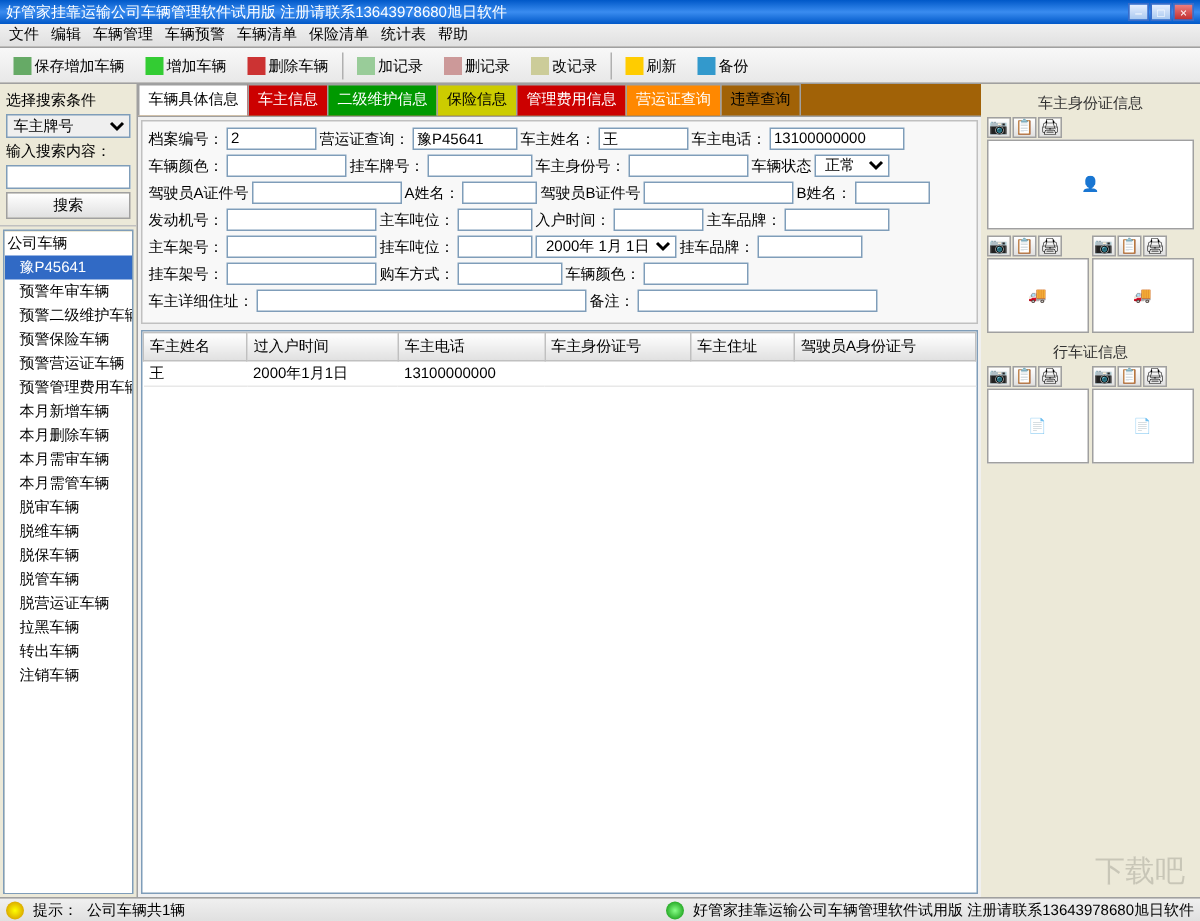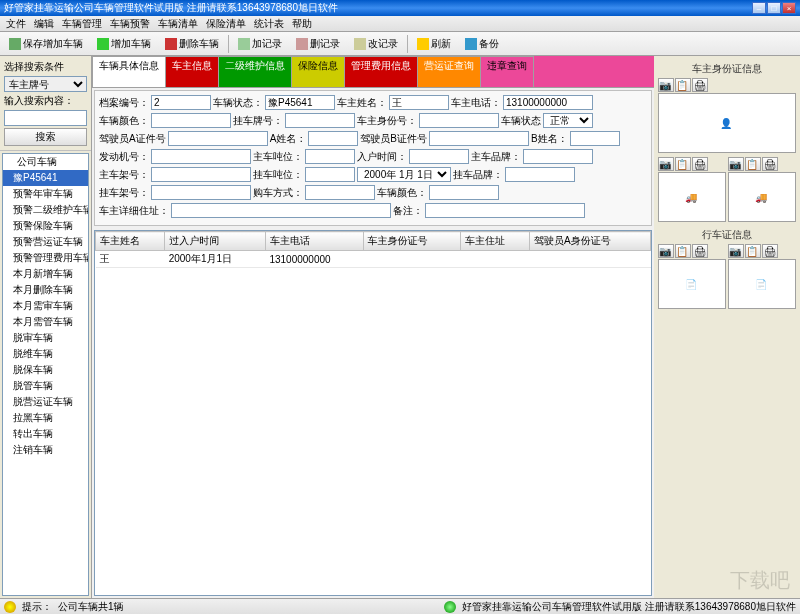--- a/index.html
+++ b/index.html
@@ -1,41 +1,41 @@
 <!DOCTYPE html>
 <html><head>
 <meta charset="utf-8">
 <style>
 *{box-sizing:border-box;margin:0;padding:0;font-family:"Microsoft YaHei","SimSun",sans-serif;font-size:10px}
 body{background:#d4d0c8;width:800px;height:614px;overflow:hidden}
 .titlebar{background:linear-gradient(#0058c8,#3a8cf0,#0058c8);color:#fff;height:16px;padding:1px 4px;display:flex;justify-content:space-between;align-items:center;font-size:9px}
 .titlebar-btns{display:flex;gap:1px}
 .titlebar-btn{width:14px;height:12px;background:linear-gradient(#e8f0ff,#a8c8f0);border:1px solid #3a6cc8;display:flex;align-items:center;justify-content:center;font-size:8px}
-.menubar{background:linear-gradient(#f0f0f0,#e0e0e0);height:16px;display:flex;gap:8px;padding:0 6px;align-items:flex-end;font-size:10px;border-bottom:1px solid #a0a0a0}
+.menubar{background:linear-gradient(#f0f0f0,#e0e0e0);height:16px;display:flex;gap:8px;padding:0 6px;align-items:flex-start;font-size:10px;border-bottom:1px solid #a0a0a0}
 .menubar span{cursor:default}
 .toolbar{background:linear-gradient(#f8f8f8,#e8e8e8);height:24px;display:flex;align-items:center;gap:4px;padding:0 4px;border-bottom:1px solid #a0a0a0}
 .toolbtn{display:flex;align-items:center;gap:2px;padding:1px 4px;border:1px solid transparent;font-size:10px}
 .toolbtn .ico{width:12px;height:12px;display:inline-block}
 .sep{width:1px;height:18px;background:#b0b0b0}
 .ico-add{background:#3c3}
 .ico-del{background:#c33}
 .ico-refresh{background:#fc0}
 .ico-backup{background:#39c}
 .content{display:flex;height:542px}
 .leftpane{width:92px;background:#ece9d8;border-right:1px solid #a0a0a0;display:flex;flex-direction:column}
 .searchbox{padding:4px;border-bottom:1px solid #c0c0c0}
 .searchbox label{font-size:10px;display:block;margin-bottom:2px}
 .searchbox select,.searchbox input{width:100%;font-size:10px;height:16px;border:1px solid #7f9db9;margin-bottom:2px}
 .searchbox button{width:100%;font-size:10px;height:18px;border:1px solid #a0a0a0;background:linear-gradient(#fff,#e0e0e0)}
 .tree{flex:1;background:#fff;border:1px solid #7f9db9;margin:2px;overflow:auto;font-size:10px}
 .tree-item{padding:1px 2px 1px 10px;white-space:nowrap;cursor:default}
-.tree-root{padding-left:14px}
+.tree-root{padding-left:2px}
 .tree-item.selected{background:#316ac5;color:#fff}
 .midpane{width:562px;background:#f0f0f0;display:flex;flex-direction:column}
-.tabs{display:flex;height:32px;background:#ec4899;border-bottom:1px solid #a0a0a0}
+.tabs{display:flex;height:22px;background:#a16207;border-bottom:1px solid #a0a0a0}
 .tab{padding:2px 6px;font-size:10px;border:1px solid #a0a0a0;border-bottom:none;margin-right:-1px;cursor:default}
 .tab.active{background:#fff;color:#000}
 .tab.red{background:#c00;color:#fff}
 .tab.green{background:#090;color:#fff}
 .tab.yellow{background:#cc0;color:#000}
 .tab.orange{background:#f80;color:#fff}
 .form{background:#f8f8f8;border:1px solid #c0c0c0;margin:2px;padding:4px;font-size:10px}
 .form-row{display:flex;align-items:flex-end;margin-bottom:3px;gap:2px}
 .form-row label{white-space:nowrap;text-align:right}
 .form-row input,.form-row select{border:1px solid #7f9db9;height:15px;font-size:10px;padding:0 2px;background:#fff}
@@ -155,21 +155,21 @@
       <div class="tab yellow">保险信息</div>
       <div class="tab red">管理费用信息</div>
       <div class="tab orange">营运证查询</div>
       <div class="tab">违章查询</div>
     </div>
 
     <div class="form">
       <div class="form-row">
         <label>档案编号：</label>
           <input style="width: 60px;" value="2">
-        <label>车辆状态：</label>
+        <label>营运证查询：</label>
           <input style="width: 70px;" value="豫P45641">
         <label>车主姓名：</label>
           <input style="width: 60px;" value="王">
         <label>车主电话：</label>
           <input style="width: 90px;" value="13100000000">
       </div>
       <div class="form-row">
         <label>车辆颜色：</label>
           <input style="width: 80px;">
         <label>挂车牌号：</label>

